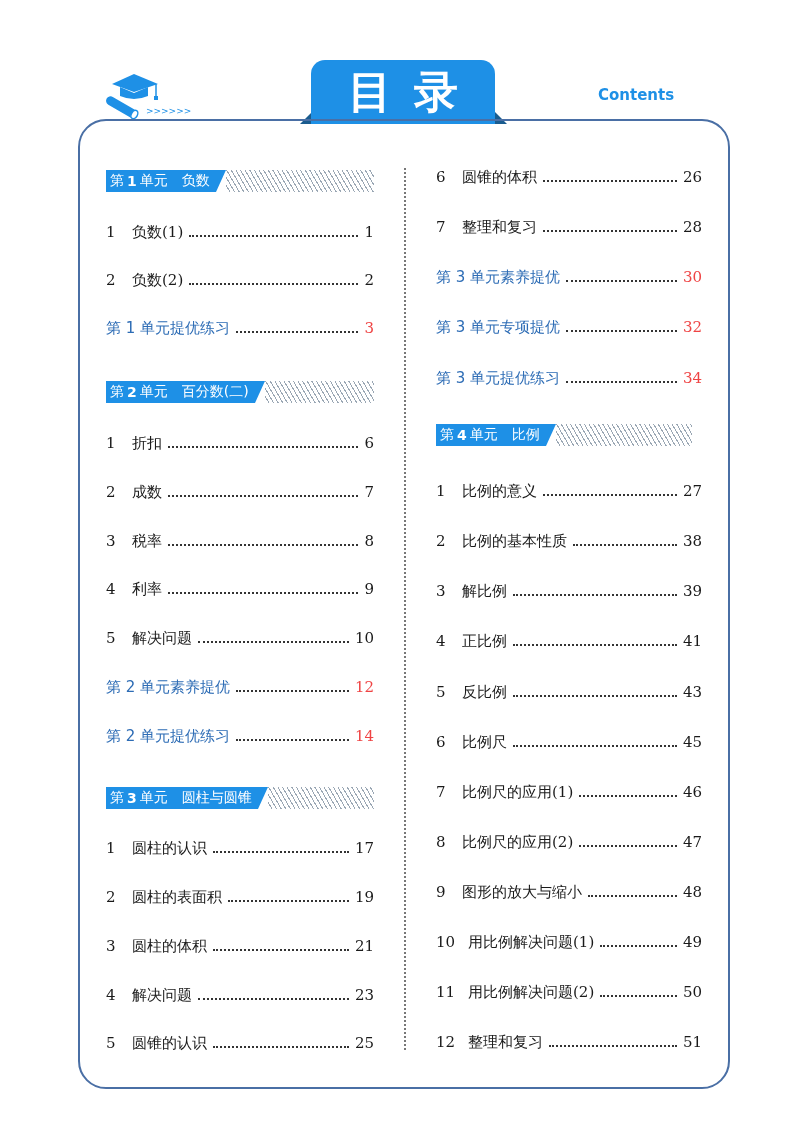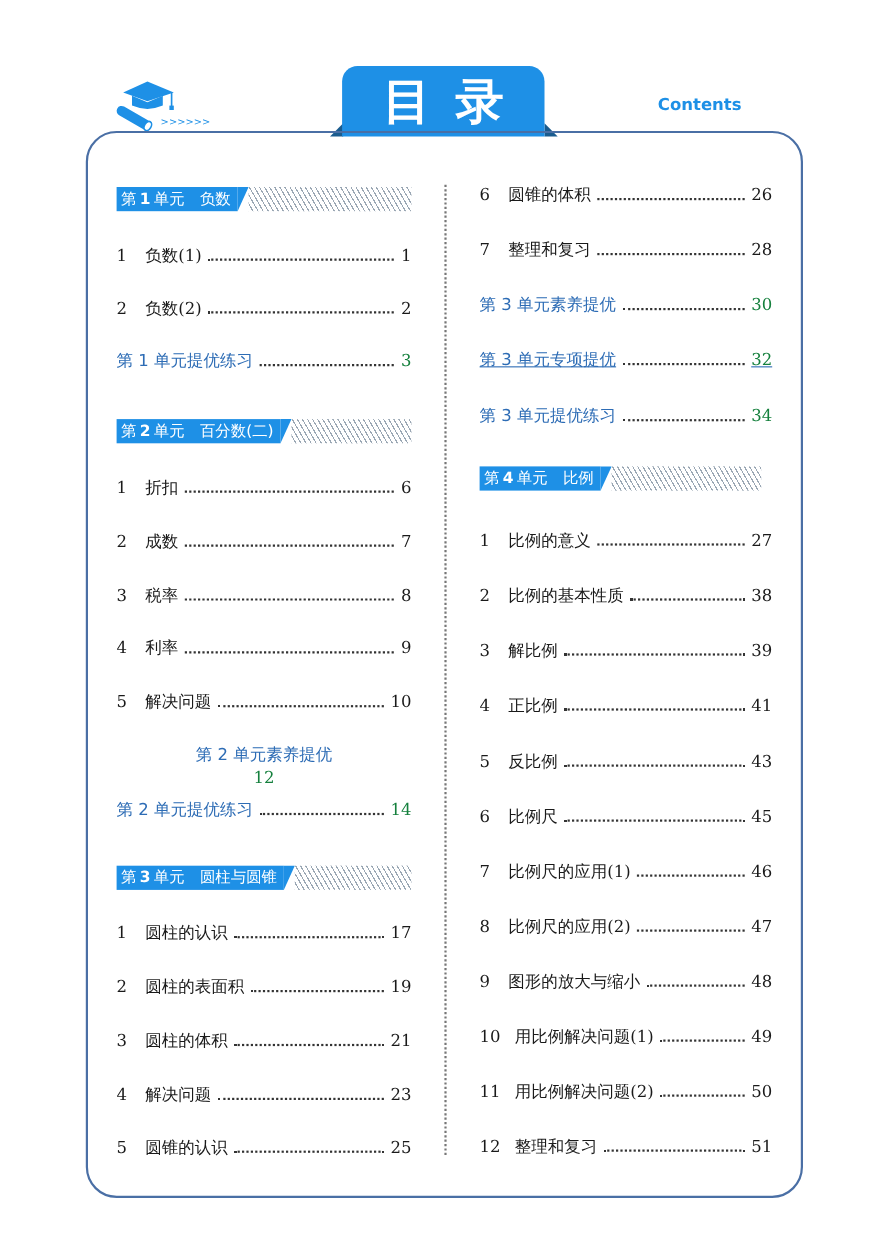--- a/index.html
+++ b/index.html
@@ -40,21 +40,21 @@
            background: repeating-linear-gradient(60deg, transparent 0 3px, #9aa7b4 3px 4px); }
 
   .entry { position: absolute; height: 20px; display: flex; align-items: center; font-size: 15px; }
   .entry .idx { width: 26px; flex: none; }
   .entry .idx.wide { width: 32px; }
   .entry .text { white-space: nowrap; text-align: center; }
   .entry .leader { flex: 1; border-bottom: 2px dotted #333; margin: 0 6px; height: 0; position: relative; top: 4px; }
   .entry .page { flex: none; text-align: right; min-width: 10px; }
   .entry.special { color: #2d6cb5; font-family: "DejaVu Sans", sans-serif; }
   .entry.special .leader { border-bottom-color: #333; }
-  .entry.special .page { color: #15803d; font-family: "DejaVu Serif", serif; }
+  .entry.special .page { color: #ef4444; font-family: "DejaVu Serif", serif; }
 </style>
 </head>
 <body>
 
 <div class="logo">
   <svg width="90" height="52" viewBox="0 0 90 52">
     <polygon points="10,14 32,4 56,14 32,22" fill="#1e90e6"></polygon>
     <path d="M18,17 L18,26 Q32,32 46,26 L46,17 L32,23 Z" fill="#1e90e6"></path>
     <line x1="54" y1="14" x2="54" y2="27" stroke="#1e90e6" stroke-width="1.5"></line>
     <rect x="52" y="26" width="4" height="4" fill="#1e90e6"></rect>
@@ -134,21 +134,21 @@
     <span class="text">利率</span>
     <span class="leader"></span>
     <span class="page">9</span>
   </div>
   <div class="entry" style="top:628px;width:268px;">
     <span class="idx">5</span>
     <span class="text">解决问题</span>
     <span class="leader"></span>
     <span class="page">10</span>
   </div>
-  <div class="entry special" style="top:677px;width:268px;flex-direction:column;">
+  <div class="entry special" style="top:677px;width:268px;">
     <span class="text">第 2 单元素养提优</span>
     <span class="leader"></span>
     <span class="page">12</span>
   </div>
   <div class="entry special" style="top:726px;width:268px;">
     <span class="text">第 2 单元提优练习</span>
     <span class="leader"></span>
     <span class="page">14</span>
   </div>
 
@@ -204,21 +204,21 @@
     <span class="idx">7</span>
     <span class="text">整理和复习</span>
     <span class="leader"></span>
     <span class="page">28</span>
   </div>
   <div class="entry special" style="top:267px;width:266px;">
     <span class="text">第 3 单元素养提优</span>
     <span class="leader"></span>
     <span class="page">30</span>
   </div>
-  <div class="entry special" style="top:317px;width:266px;text-decoration:underline;">
+  <div class="entry special" style="top:317px;width:266px;">
     <span class="text">第 3 单元专项提优</span>
     <span class="leader"></span>
     <span class="page">32</span>
   </div>
   <div class="entry special" style="top:368px;width:266px;">
     <span class="text">第 3 单元提优练习</span>
     <span class="leader"></span>
     <span class="page">34</span>
   </div>
 

